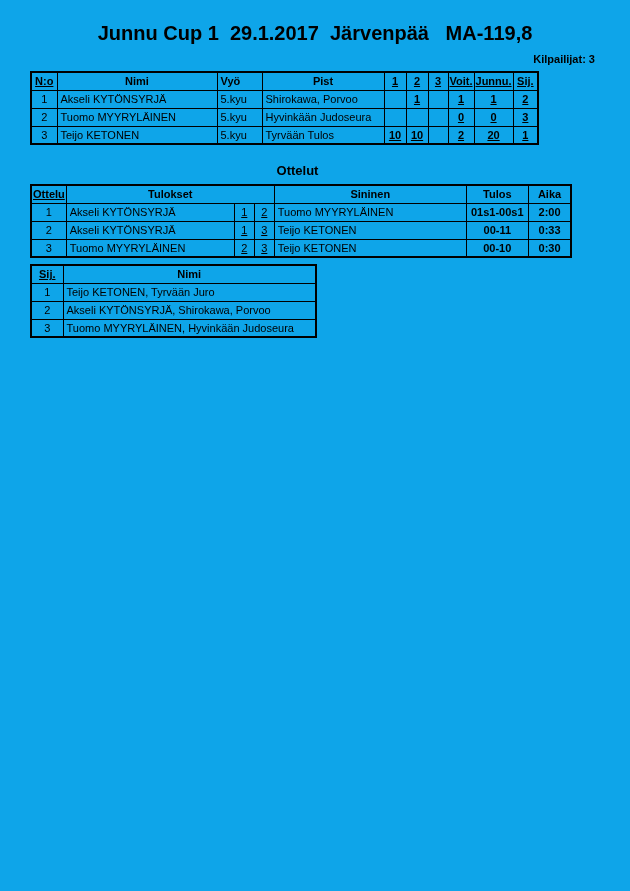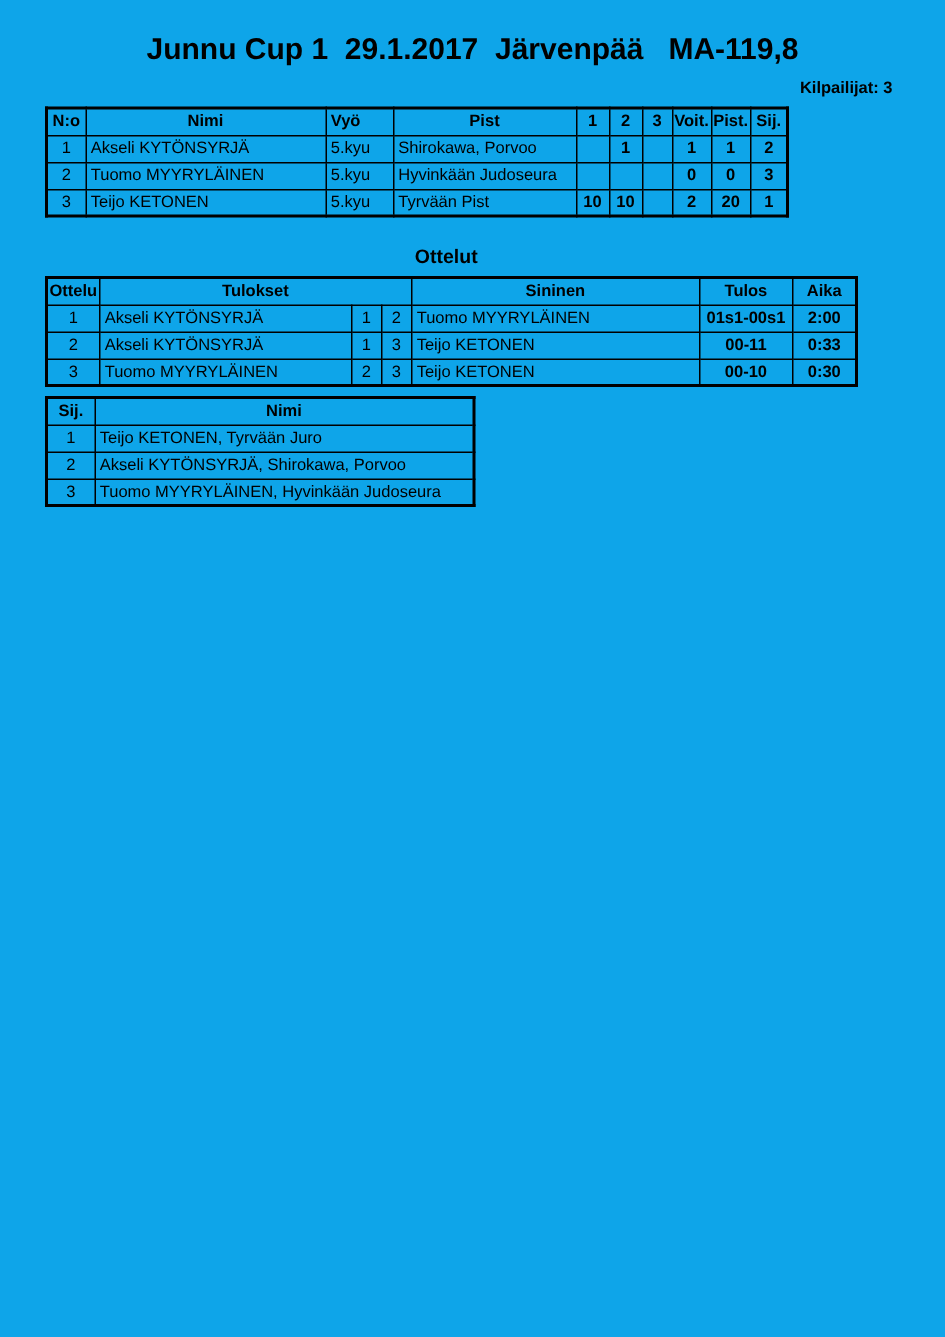--- a/index.html
+++ b/index.html
@@ -45,21 +45,21 @@
     .tbl th, .tbl td {
       border: 1px solid #000000;
       font-size: 11px;
       height: 18px;
       padding: 0 3px;
       white-space: nowrap;
       overflow: hidden;
       vertical-align: middle;
     }
     .tbl th { font-weight: bold; }
-    .tight { padding: 0 1px !important; }
+    .tight { padding: 0 1px !important; text-decoration: underline; }
     .c { text-align: center; }
     .l { text-align: left; }
     .b { font-weight: bold; }
   </style>
 </head>
 <body>
 
 <div class="page">
 
   <div class="title">Junnu Cup 1  29.1.2017  Järvenpää   MA-119,8</div>
@@ -81,21 +81,21 @@
     <thead>
       <tr>
         <th class="c tight">N:o</th>
         <th class="c">Nimi</th>
         <th class="l">Vyö</th>
         <th class="c">Pist</th>
         <th class="c tight">1</th>
         <th class="c tight">2</th>
         <th class="c tight">3</th>
         <th class="c tight">Voit.</th>
-        <th class="c tight">Pist.</th>
+        <th class="c tight">Junnu.</th>
         <th class="c tight">Sij.</th>
       </tr>
     </thead>
     <tbody>
       <tr>
         <td class="c">1</td>
         <td class="l">Akseli KYTÖNSYRJÄ</td>
         <td class="l">5.kyu</td>
         <td class="l">Shirokawa, Porvoo</td>
         <td class="c b tight"></td>
@@ -114,21 +114,21 @@
         <td class="c b tight"></td>
         <td class="c b tight"></td>
         <td class="c b tight">0</td>
         <td class="c b tight">0</td>
         <td class="c b tight">3</td>
       </tr>
       <tr>
         <td class="c">3</td>
         <td class="l">Teijo KETONEN</td>
         <td class="l">5.kyu</td>
-        <td class="l">Tyrvään Pist</td>
+        <td class="l">Tyrvään Tulos</td>
         <td class="c b tight">10</td>
         <td class="c b tight">10</td>
         <td class="c b tight"></td>
         <td class="c b tight">2</td>
         <td class="c b tight">20</td>
         <td class="c b tight">1</td>
       </tr>
     </tbody>
   </table>
 

